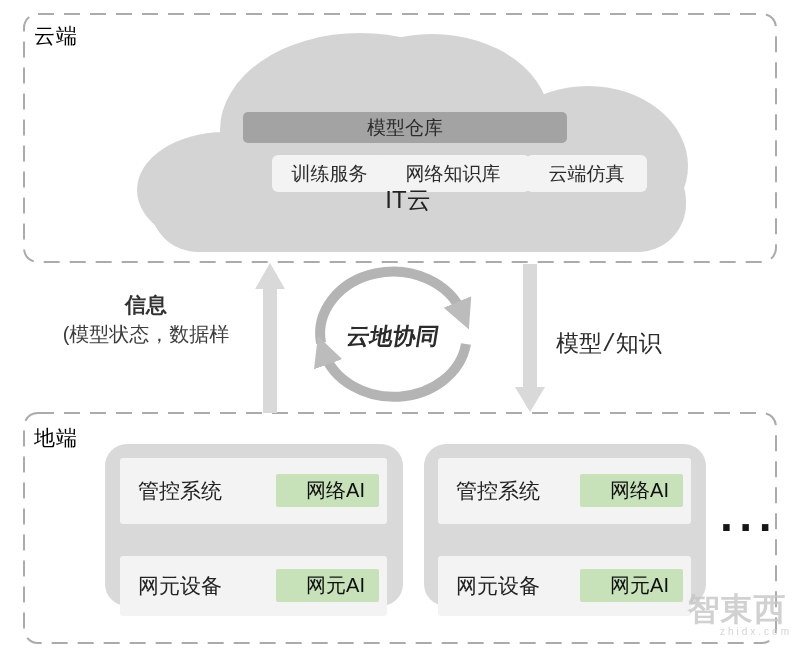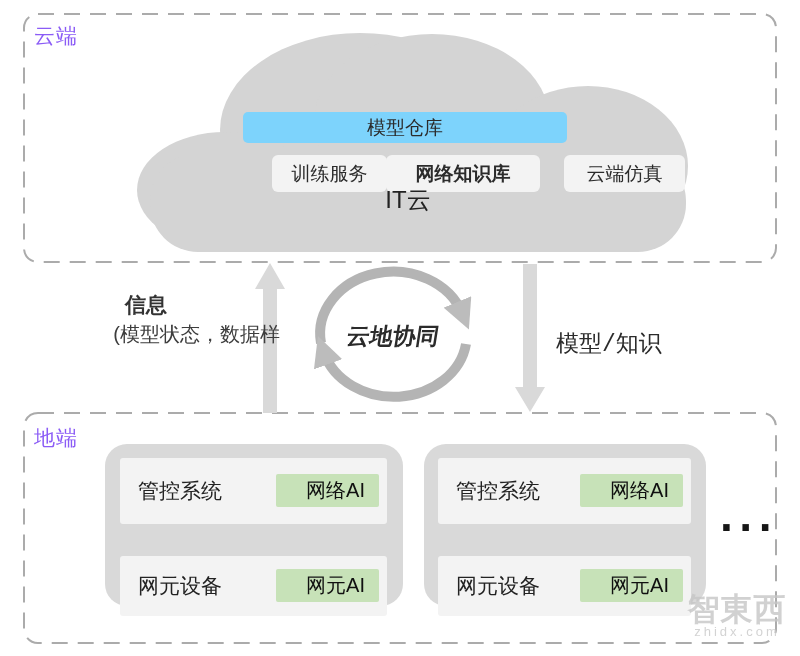--- a/index.html
+++ b/index.html
@@ -2,33 +2,33 @@
 <html><head>
 <meta charset="utf-8">
 <style>
   html,body{margin:0;padding:0;background:#ffffff;}
   .stage{
     position:relative;width:800px;height:656px;background:#ffffff;overflow:hidden;
     font-family:"Liberation Sans","DejaVu Sans",sans-serif;color:#2e2e2e;
   }
   .abs{position:absolute;}
   #bg{position:absolute;left:0;top:0;}
-  .panel-label{font-size:21px;font-weight:500;color:#8b5cf6;letter-spacing:1px;}
+  .panel-label{font-size:21px;font-weight:500;color:#000000;letter-spacing:1px;}
   .repo-bar{
     left:243px;top:112px;width:324px;height:31px;line-height:31px;text-align:center;
-    background:#7dd3fc;border-radius:5px;font-size:19px;color:#2b2b2b;
+    background:#a3a3a3;border-radius:5px;font-size:19px;color:#2b2b2b;
   }
   .svc{
     top:155px;height:37px;line-height:37px;text-align:center;background:#f3f3f3;
     border-radius:6px;font-size:19px;color:#2b2b2b;
   }
   .it-cloud{left:333px;top:184px;width:150px;text-align:center;font-size:24px;font-weight:500;color:#222;}
   .info-block{left:12px;top:291px;width:268px;text-align:center;}
   .info-title{font-size:21px;font-weight:600;color:#333;line-height:28px;}
-  .info-line{font-size:20px;color:#3d3d3d;line-height:30px;text-align:right;}
+  .info-line{font-size:20px;color:#3d3d3d;line-height:30px;}
   .cycle-label{
     left:311px;top:321px;width:164px;text-align:center;font-size:23px;font-weight:600;
     color:#2b2b2b;transform:skewX(-9deg);
   }
   .down-label{left:556px;top:328px;font-size:23px;font-weight:500;color:#2b2b2b;font-family:Liberation Mono, monospace;}
   .group{
     top:444px;height:162px;background:#d9d9d9;border-radius:22px;
   }
   .g1{left:105px;width:298px;}
   .g2{left:424px;width:282px;}
@@ -40,21 +40,21 @@
   .gbox-label{position:absolute;left:18px;top:0;bottom:0;display:flex;align-items:center;font-size:21px;color:#222;}
   .badge{
     position:absolute;right:8px;width:87px;height:33px;line-height:33px;text-align:center;
     background:#c7e2b8;font-size:20px;color:#101010;border-radius:2px;padding-left:16px;
   }
   .gbox-top .badge{top:16px;}
   .gbox-bottom .badge{top:13px;}
   .ellipsis{left:714px;top:500px;width:70px;text-align:center;font-size:46px;font-weight:700;letter-spacing:4px;color:#161616;}
   .watermark{left:682px;top:591px;width:110px;text-align:center;opacity:.8;}
   .wm-brand{font-size:32px;font-weight:700;color:#c6c6c6;letter-spacing:1px;line-height:36px;}
-  .wm-domain{font-size:13px;letter-spacing:3px;color:#c9c9c9;line-height:10px;}
+  .wm-domain{font-size:10px;letter-spacing:3px;color:#c9c9c9;line-height:10px;text-align:right;}
 </style>
 </head>
 <body>
 
 <div class="stage">
 
   <svg id="bg" width="800" height="656" viewBox="0 0 800 656">
     <defs>
       <marker id="arr" markerUnits="strokeWidth" markerWidth="3.4" markerHeight="3" refX="1.2" refY="1.5" orient="auto">
         <path d="M0,0 L3,1.5 L0,3 Z" fill="#bcbcbc"></path>
@@ -86,22 +86,22 @@
       <polygon points="520,526 527,538 522.5,538 522.5,556 517.5,556 517.5,538 513,538"></polygon>
       <polygon points="584.5,527 589.5,527 589.5,544 594,544 587,556 580,544 584.5,544"></polygon>
     </g>
   </svg>
 
   <div class="abs panel-label" style="left:34px;top:22px;">云端</div>
 
   <div class="abs repo-bar">模型仓库</div>
 
   <div class="abs svc" style="left:272px;width:115px;font-family:Liberation Serif, serif;">训练服务</div>
-  <div class="abs svc" style="left:386px;width:154px;font-weight:bold;">网络知识库</div>
-  <div class="abs svc" style="left:564px;width:121px;">云端仿真</div>
+  <div class="abs svc" style="left:376px;width:154px;">网络知识库</div>
+  <div class="abs svc" style="left:526px;width:121px;">云端仿真</div>
 
   <div class="abs it-cloud">IT云</div>
 
   <div class="abs info-block">
     <div class="info-title">信息</div>
     <div class="info-line">(模型状态，数据样</div>
   </div>
 
   <div class="abs cycle-label">云地协同</div>
 

